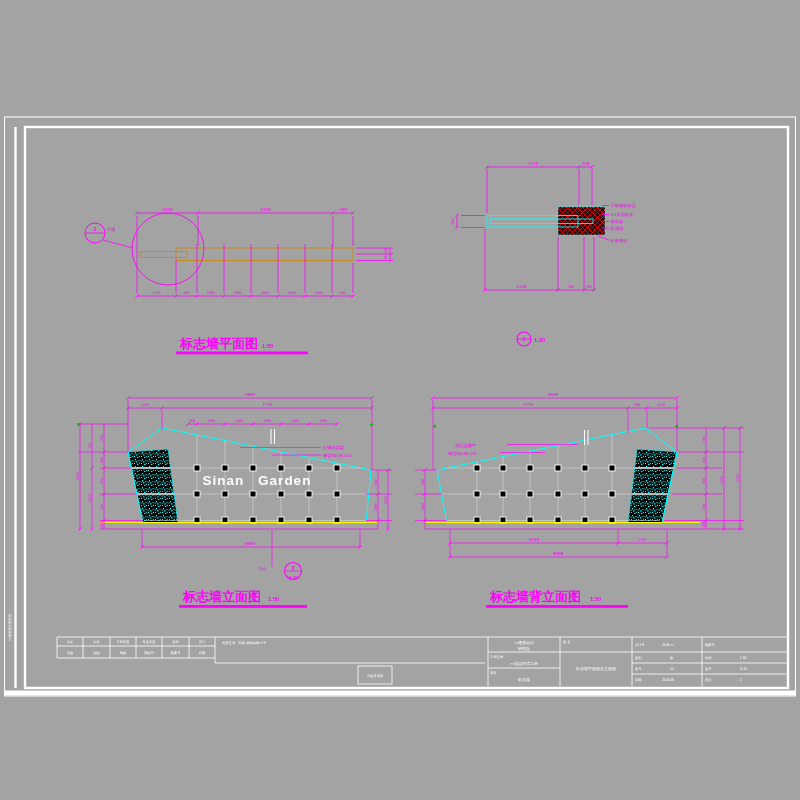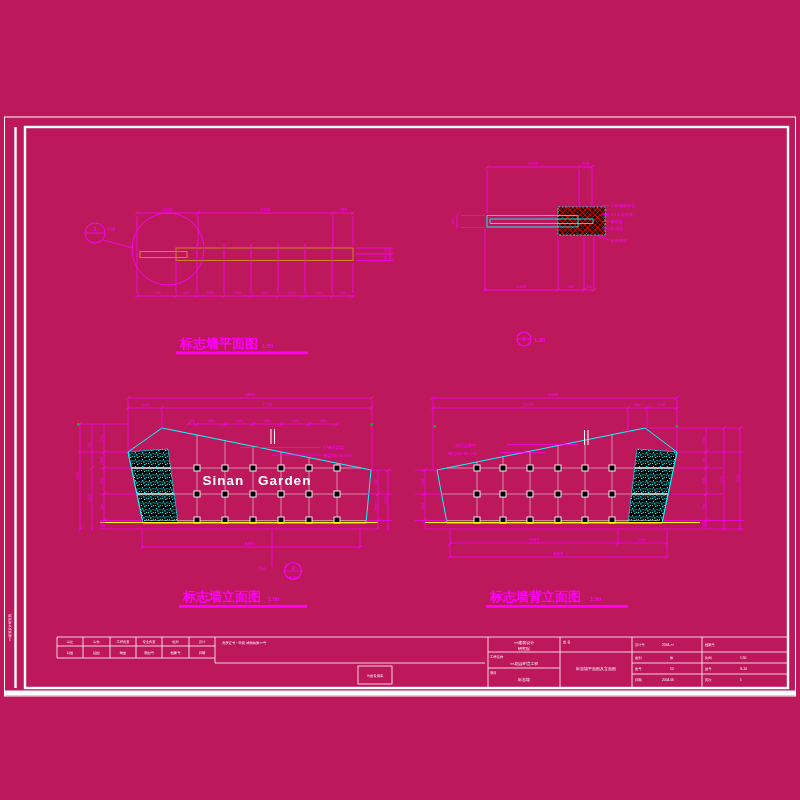--- a/index.html
+++ b/index.html
@@ -1,16 +1,16 @@
 <!DOCTYPE html>
 <html><head>
 <meta charset="utf-8">
 <style>
   html,body{margin:0;padding:0;background:#000;}
-  #sheet{position:relative;width:800px;height:800px;background:#be185d;overflow:hidden;}
+  #sheet{position:relative;width:800px;height:800px;background:#a3a3a3;overflow:hidden;}
   svg{position:absolute;left:0;top:0;}
   text{user-select:none;}
   .d  {fill:#FF00FF;font-family:"DejaVu Sans Mono",monospace;font-size:4.2px;text-anchor:middle;}
   .d3 {font-size:3.4px;}
   .ttl{fill:#FF00FF;font-family:"Liberation Sans",sans-serif;font-weight:bold;font-size:13px;}
   .sc {fill:#FF00FF;font-family:"Liberation Sans",sans-serif;font-weight:bold;font-size:5.5px;}
   .an {fill:#FF00FF;font-family:"Liberation Sans",sans-serif;font-size:4.2px;}
   .bub{fill:#FF00FF;font-family:"Liberation Sans",sans-serif;font-weight:bold;text-anchor:middle;}
   .sign{fill:#FFFFFF;font-family:"Liberation Sans",sans-serif;font-weight:bold;font-size:13.5px;letter-spacing:1px;word-spacing:9px;text-anchor:middle;}
   .w  {fill:#FFFFFF;font-family:"Liberation Sans",sans-serif;font-size:4px;}

